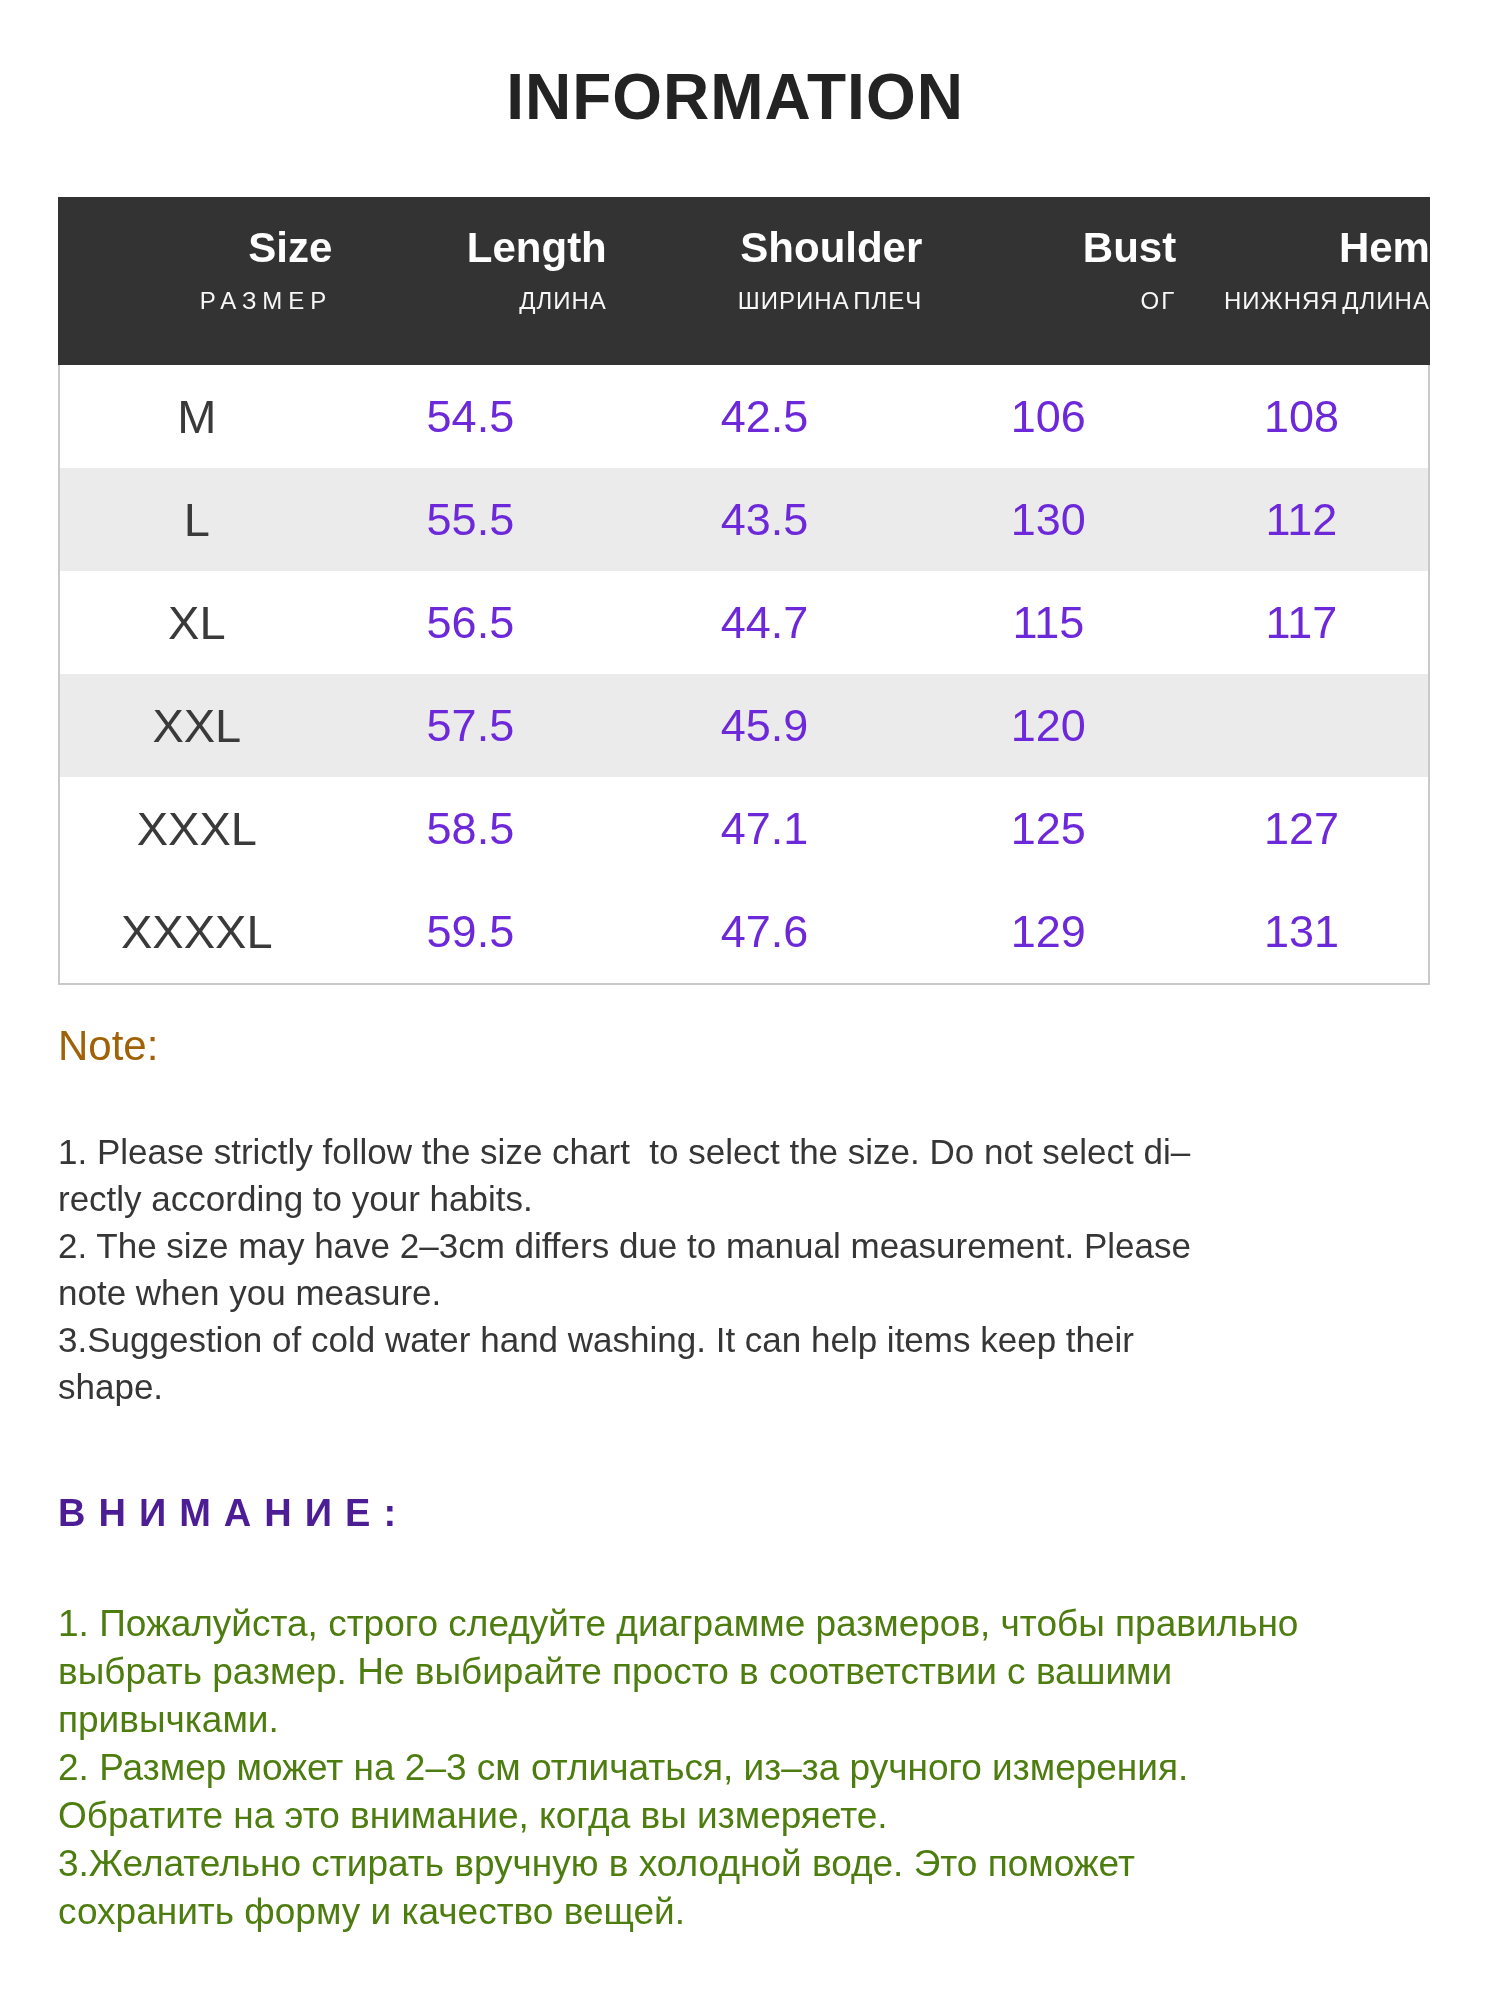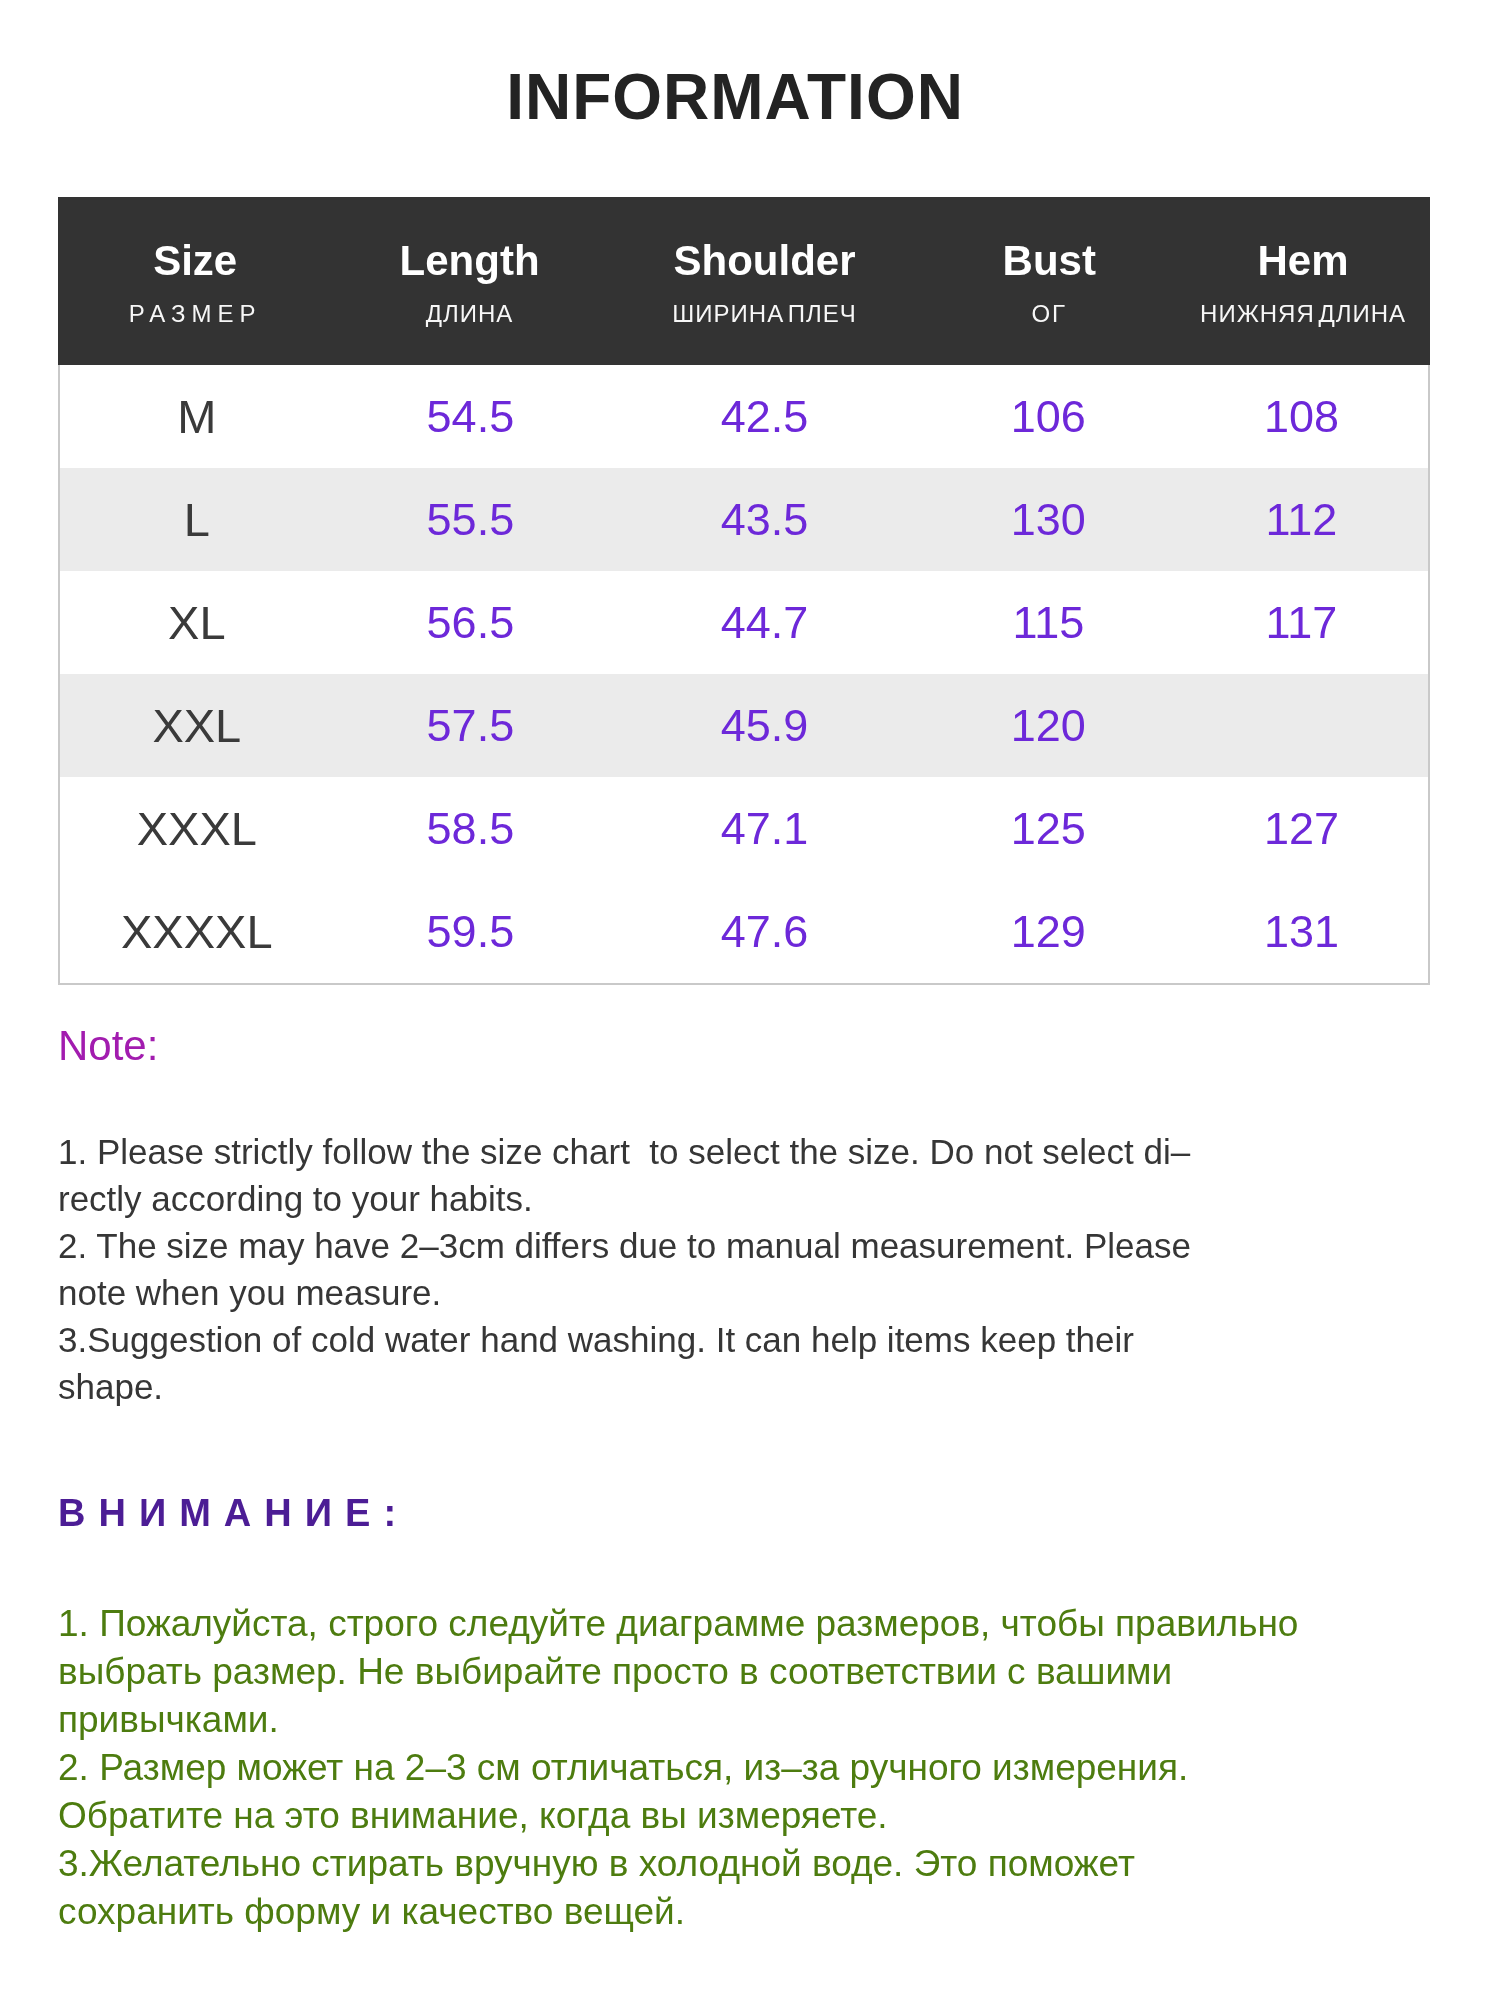--- a/index.html
+++ b/index.html
@@ -13,42 +13,42 @@
     font-size:64px;font-weight:700;letter-spacing:1px;color:#232323;
   }
   
   .table{
     position:absolute;left:58px;top:197px;width:1372px;
   }
   .thead{
     background:var(--header-bg,#333333);color:#ffffff;height:168px;
     display:grid;grid-template-columns:20% 20% 23% 18.5% 18.5%;
   }
-  .th{display:flex;flex-direction:column;align-items:center;justify-content:flex-start;margin-top:13px;}
+  .th{display:flex;flex-direction:column;align-items:flex-end;justify-content:flex-start;}
   .th-en{margin-top:28px;font-size:42px;font-weight:600;line-height:1.1;}
   .th-ru{margin-top:16px;font-size:24px;font-weight:400;letter-spacing:1px;word-spacing:-4px;opacity:.96;}
   .th:nth-child(1) .th-ru{letter-spacing:6px;}
   .th:nth-child(4) .th-ru{letter-spacing:2px;}
   .tbody{
     background:#ffffff;
     border-left:2px solid var(--border,#c9c9c9);
     border-right:2px solid var(--border,#c9c9c9);
     border-bottom:2px solid var(--border,#c9c9c9);
   }
   .tr{
     display:grid;grid-template-columns:20% 20% 23% 18.5% 18.5%;
     height:103px;align-items:center;text-align:center;
   }
   .tr.striped{background:var(--stripe,#ebebeb);}
   .td{font-size:45px;font-weight:300;color:#6d28d9;font-stretch:condensed;}
   .td.size{font-size:47px;color:#3a3a3a;}
   
   .note-heading{
     position:absolute;left:58px;top:1022px;
-    font-size:42px;font-weight:500;color:#a21caf;
+    font-size:42px;font-weight:500;color:#a16207;
   }
   .note-body{
     position:absolute;left:58px;top:1128px;width:1412px;
     font-size:35px;font-weight:300;line-height:47px;color:#363636;
     white-space:pre-wrap;
   }
   .ru-heading{
     position:absolute;left:58px;top:1492px;
     font-size:38px;font-weight:700;letter-spacing:13px;color:#4c1d95;
   }

